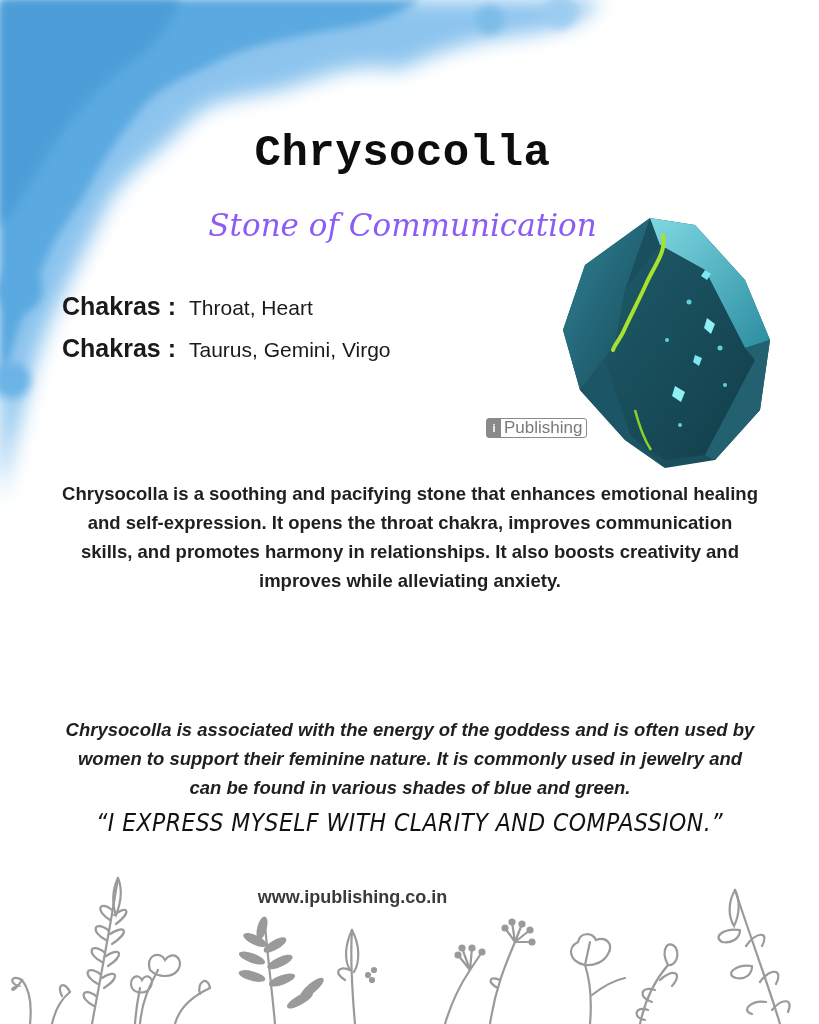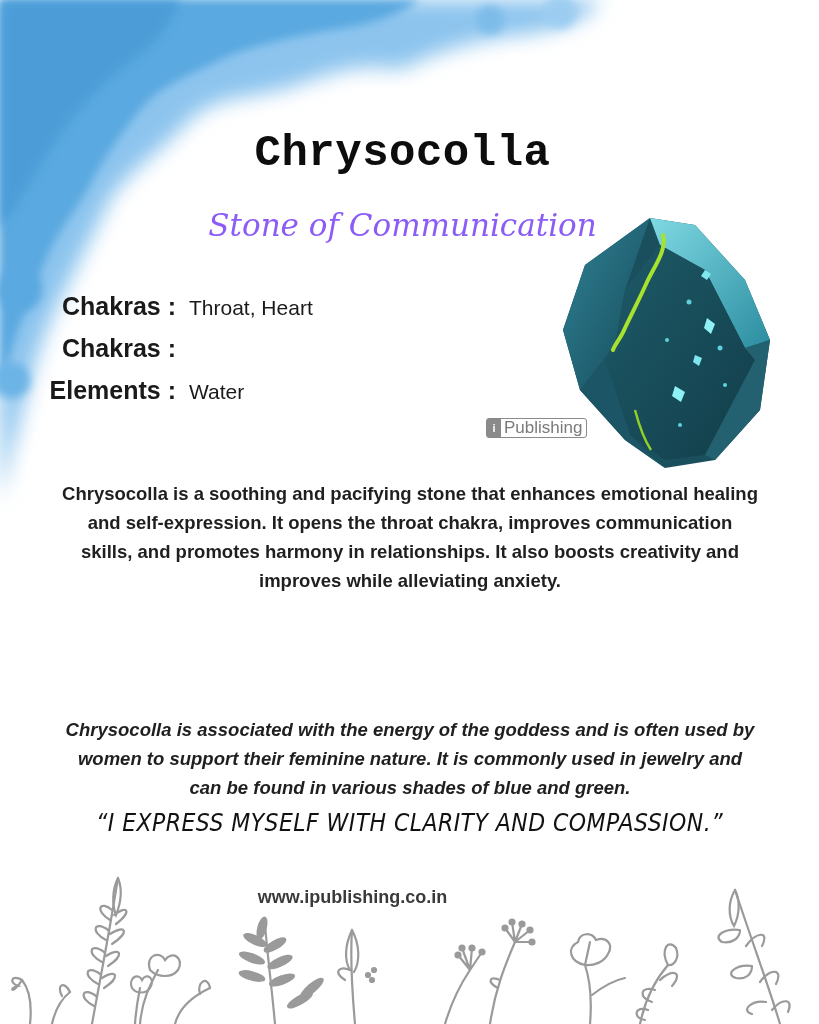--- a/index.html
+++ b/index.html
@@ -106,24 +106,21 @@
 <div class="title">Chrysocolla</div>
 <div class="subtitle">Stone of Communication</div>
 
 <div class="props">
   <div class="prop-row">
     <span class="prop-label">Chakras :</span>
     <span class="prop-value">Throat, Heart</span>
   </div>
   <div class="prop-row">
     <span class="prop-label">Chakras :</span>
-  </div>
-  <div class="prop-row">
-    <span class="prop-label">Elements :</span>
-    <span class="prop-value">Water</span>
+    <span class="prop-value">Taurus, Gemini, Virgo</span>
   </div>
 </div>
 
 <svg class="stone" viewBox="0 0 225 262" xmlns="http://www.w3.org/2000/svg">
   <defs>
     <linearGradient id="faceL" x1="0" y1="0" x2="1" y2="1">
       <stop offset="0" stop-color="#2f8296"></stop>
       <stop offset="1" stop-color="#164a58"></stop>
     </linearGradient>
     <linearGradient id="faceR" x1="0" y1="0" x2="1" y2="1">

